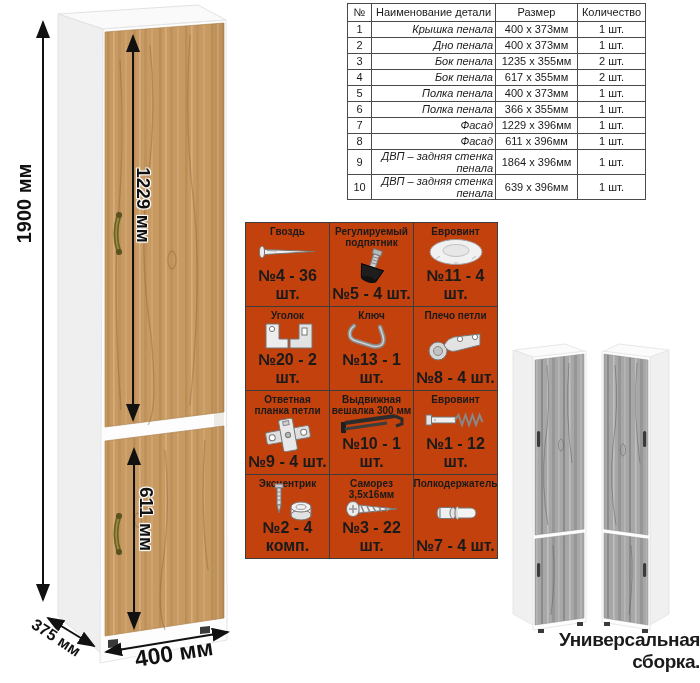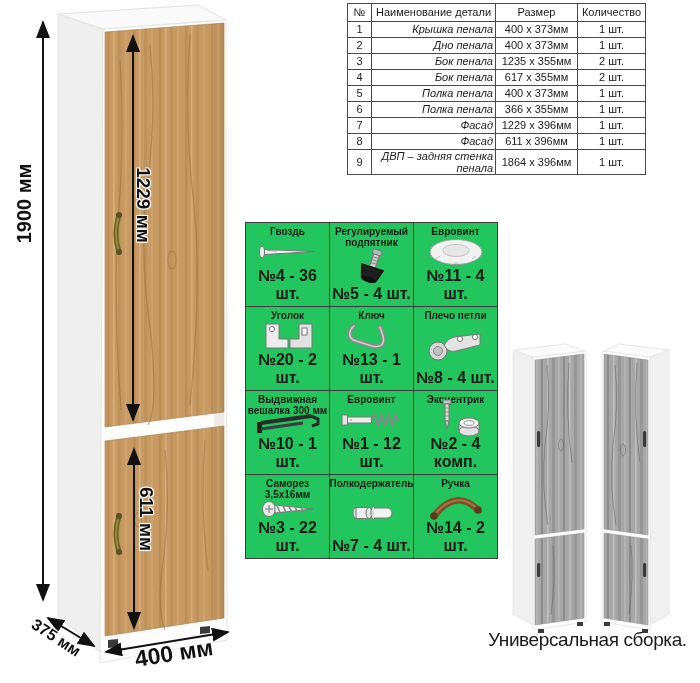--- a/index.html
+++ b/index.html
@@ -19,28 +19,28 @@
   .parts-table{position:absolute;left:347px;top:3px;border-collapse:collapse;table-layout:fixed;width:298px;
                font-size:11px;line-height:1.1;}
   .parts-table td,.parts-table th{border:1px solid #4a4a4a;padding:0 2px;text-align:center;font-weight:normal;vertical-align:middle;}
   .parts-table th{height:17px;}
   .parts-table td{height:15px;}
   .parts-table td.nm{text-align:right;padding-left:4px;font-style:italic;}
 
   
   .hw-grid{position:absolute;left:245px;top:222px;display:grid;grid-template-columns:84px 84px 84px;grid-auto-rows:84px;}
   .hw-cell{border:1px solid #3c3c3c;box-sizing:border-box;display:flex;flex-direction:column;align-items:center;
-           justify-content:space-between;padding:3px 1px 3px 1px;background:#22c55e;margin:0 -1px -1px 0;}
+           justify-content:space-between;padding:3px 1px 3px 1px;background:#c2410c;margin:0 -1px -1px 0;}
   .hw-title{font-weight:bold;font-size:10px;line-height:1.12;text-align:center;}
   .hw-icon{flex:1;display:flex;align-items:center;justify-content:center;min-height:0;}
   .hw-count{font-weight:bold;font-size:16px;text-align:center;}
 
   
-  .variants-caption{position:absolute;left:488px;top:629px;width:212px;text-align:left;
-                    font-size:19px;font-weight:normal;letter-spacing:-0.4px;}
+  .variants-caption{position:absolute;left:488px;top:629px;width:212px;text-align:right;
+                    font-size:19px;font-weight:bold;letter-spacing:-0.4px;}
   svg{display:block;}
 </style>
 </head>
 <body>
 
 <div class="abs" style="left:0;top:0;width:245px;height:683px;">
   <svg width="245" height="683" viewBox="0 0 245 683">
     <defs>
       <pattern id="woodp" width="26" height="683" patternUnits="userSpaceOnUse">
         <rect width="26" height="683" fill="#c79a63"></rect>
@@ -169,20 +169,26 @@
         <td class="nm">Фасад</td>
         <td>611 х 396мм</td>
         <td>1 шт.</td>
       </tr>
   <tr>
         <td>9</td>
         <td class="nm">ДВП – задняя стенка пенала</td>
         <td>1864 х 396мм</td>
         <td>1 шт.</td>
       </tr>
+  <tr>
+        <td>10</td>
+        <td class="nm">ДВП – задняя стенка пенала</td>
+        <td>639 х 396мм</td>
+        <td>1 шт.</td>
+      </tr>
 </tbody>
   </table>
 
 <div class="hw-grid">
 
   <div class="hw-cell">
     <div class="hw-title">Гвоздь</div>
     <div class="hw-icon">
       <svg width="66" height="30" viewBox="0 0 66 30">
           <ellipse cx="7" cy="15" rx="2.6" ry="6" fill="#ececec" stroke="#777"></ellipse>
@@ -257,20 +263,36 @@
           <circle cx="14" cy="25" r="9" fill="#d7d7d7" stroke="#777"></circle>
           <circle cx="14" cy="25" r="4.5" fill="#c2c2c2" stroke="#888"></circle>
           <path d="M20 19 q4 -7 10 -8 l26 -3 v11 l-24 6 q-8 2 -12 -6 z" fill="#e3e3e3" stroke="#777"></path>
           <circle cx="36" cy="13" r="2.6" fill="#fff" stroke="#777"></circle>
           <circle cx="51" cy="11" r="2.6" fill="#fff" stroke="#777"></circle>
         </svg>
     </div>
     <div class="hw-count">№8 - 4 шт.</div>
   </div>
 
+  <div class="hw-cell">
+    <div class="hw-title">Ответная планка петли</div>
+    <div class="hw-icon">
+      <svg width="58" height="38" viewBox="0 0 58 38">
+          <g transform="rotate(-10 29 19)">
+            <rect x="7" y="13" width="44" height="12" rx="2" fill="#dedede" stroke="#777"></rect>
+            <rect x="22" y="3" width="14" height="32" rx="2" fill="#e8e8e8" stroke="#777"></rect>
+            <circle cx="13" cy="19" r="3" fill="#fff" stroke="#777"></circle>
+            <circle cx="45" cy="19" r="3" fill="#fff" stroke="#777"></circle>
+            <circle cx="29" cy="19" r="2.6" fill="#b9b9b9" stroke="#777"></circle>
+            <rect x="26" y="5" width="6" height="4" fill="#cfcfcf" stroke="#888"></rect>
+          </g>
+        </svg>
+    </div>
+    <div class="hw-count">№9 - 4 шт.</div>
+  </div>
 
   <div class="hw-cell">
     <div class="hw-title">Выдвижная вешалка 300 мм</div>
     <div class="hw-icon">
       <svg width="66" height="28" viewBox="0 0 66 28">
           <rect x="2" y="10" width="5" height="11" fill="#1f1f1f"></rect>
           <line x1="6" y1="11" x2="56" y2="4" stroke="#2c2c2c" stroke-width="4"></line>
           <line x1="6" y1="17" x2="48" y2="11" stroke="#3d3d3d" stroke-width="3"></line>
           <path d="M56 4 l7 3 v5 l-6 2" fill="none" stroke="#2c2c2c" stroke-width="3"></path>
         </svg>
@@ -331,32 +353,20 @@
           <ellipse cx="10" cy="13" rx="3" ry="5.5" fill="#e2e2e2" stroke="#777"></ellipse>
           <rect x="10" y="7.5" width="13" height="11" fill="#efefef" stroke="#777"></rect>
           <ellipse cx="23" cy="13" rx="3" ry="5.5" fill="#e6e6e6" stroke="#777"></ellipse>
           <ellipse cx="27.5" cy="13" rx="2.6" ry="6.5" fill="#dddddd" stroke="#777"></ellipse>
           <path d="M28 8 h13 a5 5 0 0 1 0 10 h-13" fill="#f3f3f3" stroke="#777"></path>
         </svg>
     </div>
     <div class="hw-count">№7 - 4 шт.</div>
   </div>
 
-  <div class="hw-cell">
-    <div class="hw-title">Ручка</div>
-    <div class="hw-icon">
-      <svg width="62" height="38" viewBox="0 0 62 38">
-          <path d="M9 31 Q31 3 53 25" fill="none" stroke="#7c4f28" stroke-width="6.5" stroke-linecap="round"></path>
-          <path d="M9 30 Q31 4 53 24" fill="none" stroke="#aa7440" stroke-width="2"></path>
-          <circle cx="9" cy="31" r="3.8" fill="#5e3a1c"></circle>
-          <circle cx="53" cy="25" r="3.8" fill="#5e3a1c"></circle>
-        </svg>
-    </div>
-    <div class="hw-count">№14 - 2 шт.</div>
-  </div>
 </div>
 
 <div class="abs" style="left:495px;top:335px;width:205px;height:300px;">
   <svg width="205" height="300" viewBox="0 0 205 300">
     <defs>
       <pattern id="grayp" width="22" height="300" patternUnits="userSpaceOnUse">
         <rect width="22" height="300" fill="#a7a7a7"></rect>
         <rect x="2" width="2" height="300" fill="#8b8b8b"></rect>
         <rect x="8" width="1.6" height="300" fill="#bfbfbf"></rect>
         <rect x="13" width="3" height="300" fill="#969696"></rect>

